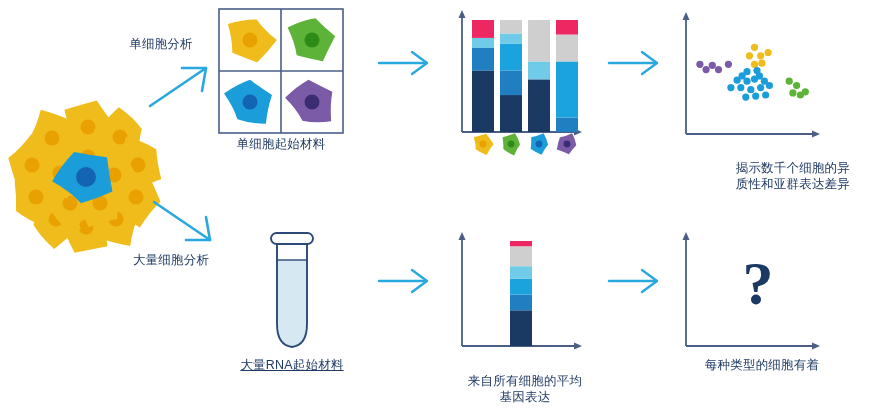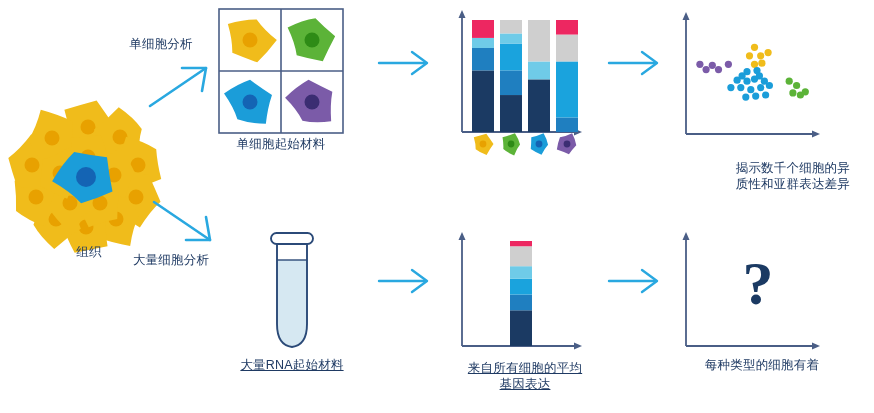--- a/index.html
+++ b/index.html
@@ -53,21 +53,20 @@
           <circle cx="92" cy="98" r="7.5" fill="#e8a100"></circle>
           <path d="M77.36 80.04 Q80.39 93.60 82.09 106.34  Q71.08 112.84 59.83 125.27  Q47.77 114.63 40.83 103.07  Q45.91 91.32 49.68 77.86  Q63.50 79.17 77.36 80.04 Z" fill="#f0bc1b"></path>
           <circle cx="62" cy="98" r="7.5" fill="#e8a100"></circle>
           <path d="M72.72 68.83 Q65.02 78.28 59.25 93.77  Q44.57 88.08 32.39 81.09  Q33.15 67.25 34.89 54.49  Q47.28 51.22 61.49 42.34  Q70.21 55.85 72.72 68.83 Z" fill="#f0bc1b"></path>
           <circle cx="52" cy="68" r="7.5" fill="#e8a100"></circle>
           <path d="M104.48 86.47 Q88.34 93.81 73.06 98.29  Q62.44 86.69 44.13 76.37  Q54.02 58.90 66.13 46.95  Q82.10 50.21 99.01 52.16  Q100.93 69.04 104.48 86.47 Z" fill="#1b9dd9"></path>
           <circle cx="78" cy="72" r="10" fill="#1464b4"></circle>
         </g>
     </svg>
   </div>
-  <div class="cap" style="left:14px;top:244px;width:150px;">组织</div>
 
   <div class="node" style="left:148px;top:58px;">
     <svg width="62" height="52" viewBox="0 0 62 52">
       <path d="M2 48 L58 10" stroke="#29a8e0" stroke-width="2.6" fill="none" stroke-linecap="round"></path>
       <path d="M34 10 L58 10 L54 33" stroke="#29a8e0" stroke-width="2.6" fill="none" stroke-linecap="round" stroke-linejoin="round"></path>
     </svg>
   </div>
   <div class="cap" style="left:106px;top:36px;width:110px;">单细胞分析</div>
 
   <div class="node" style="left:152px;top:196px;">
@@ -224,21 +223,21 @@
       <g id="bulk-bars">
           <rect x="60" y="84.3" width="22" height="35.7" fill="#1b3a63"></rect>
           <rect x="60" y="68.55" width="22" height="15.75" fill="#1f7fc0"></rect>
           <rect x="60" y="52.8" width="22" height="15.75" fill="#1aa3dd"></rect>
           <rect x="60" y="40.199999999999996" width="22" height="12.6" fill="#6fcbe8"></rect>
           <rect x="60" y="20.249999999999996" width="22" height="19.95" fill="#cfcfcf"></rect>
           <rect x="60" y="14.999999999999996" width="22" height="5.25" fill="#ed2761"></rect>
         </g>
     </svg>
   </div>
-  <div class="cap" style="left:440px;top:360px;width:170px;text-decoration:underline;">来自所有细胞的平均
+  <div class="cap" style="left:440px;top:373px;width:170px;">来自所有细胞的平均
 基因表达</div>
 
   <div class="node" style="left:608px;top:268px;">
     <svg width="52" height="26" viewBox="0 0 52 26">
       <path d="M1 13 L47 13" stroke="#29a8e0" stroke-width="2.4" fill="none" stroke-linecap="round"></path>
       <path d="M34 2 L49 13 L34 24" stroke="#29a8e0" stroke-width="2.4" fill="none" stroke-linecap="round" stroke-linejoin="round"></path>
     </svg>
   </div>
 
   <div class="node" style="left:672px;top:226px;">

